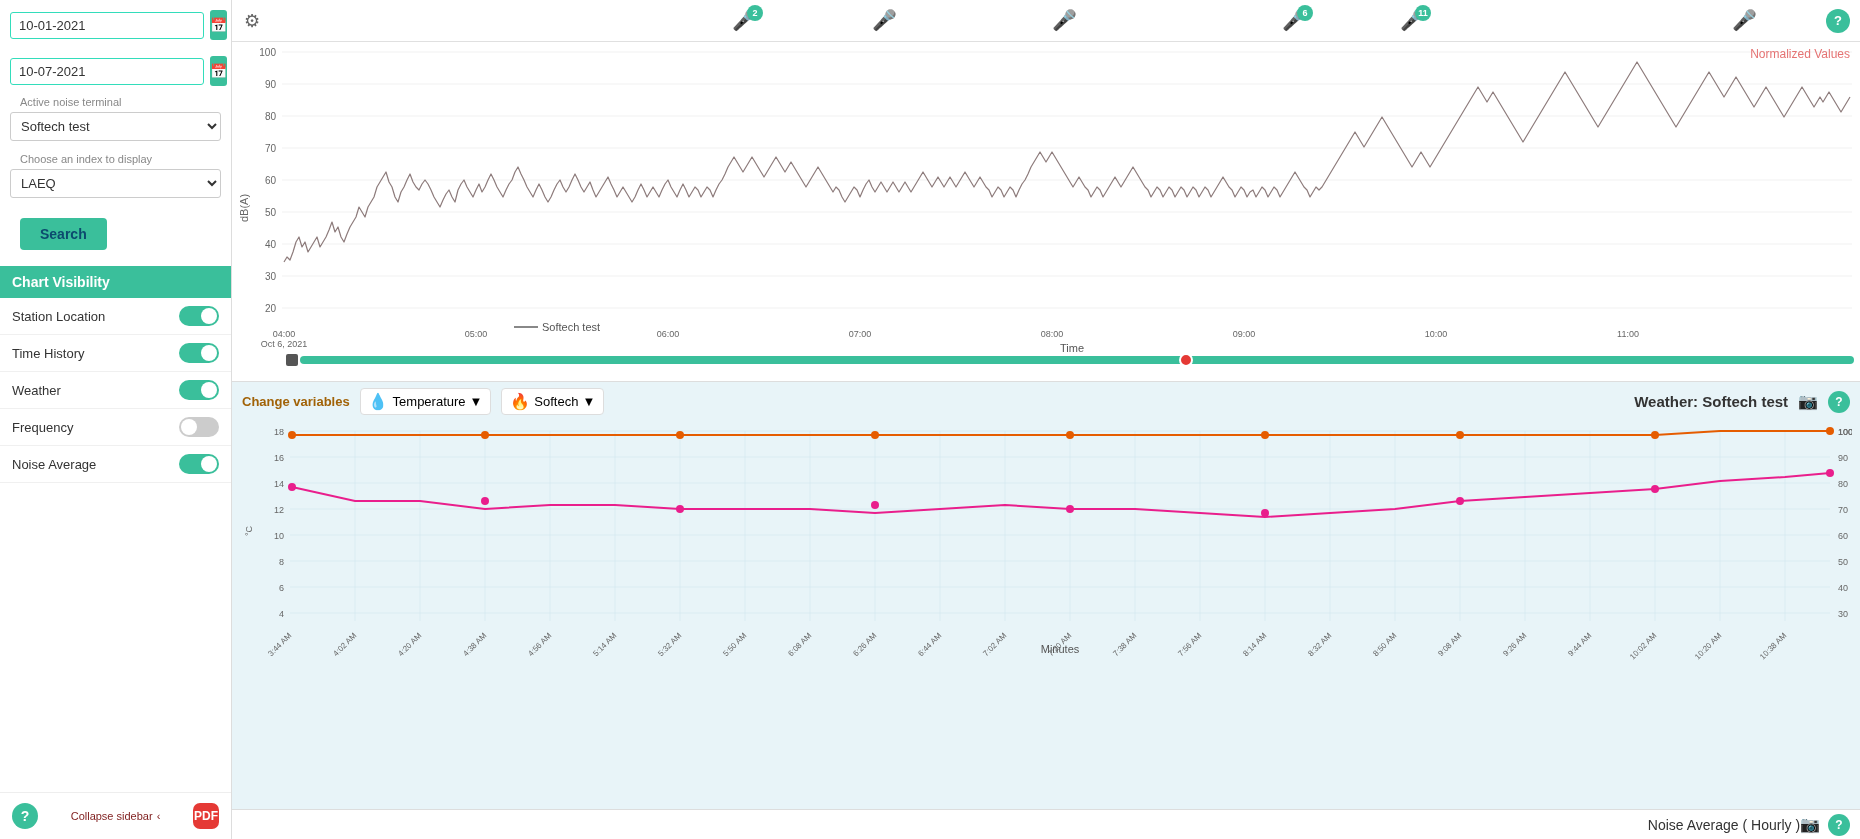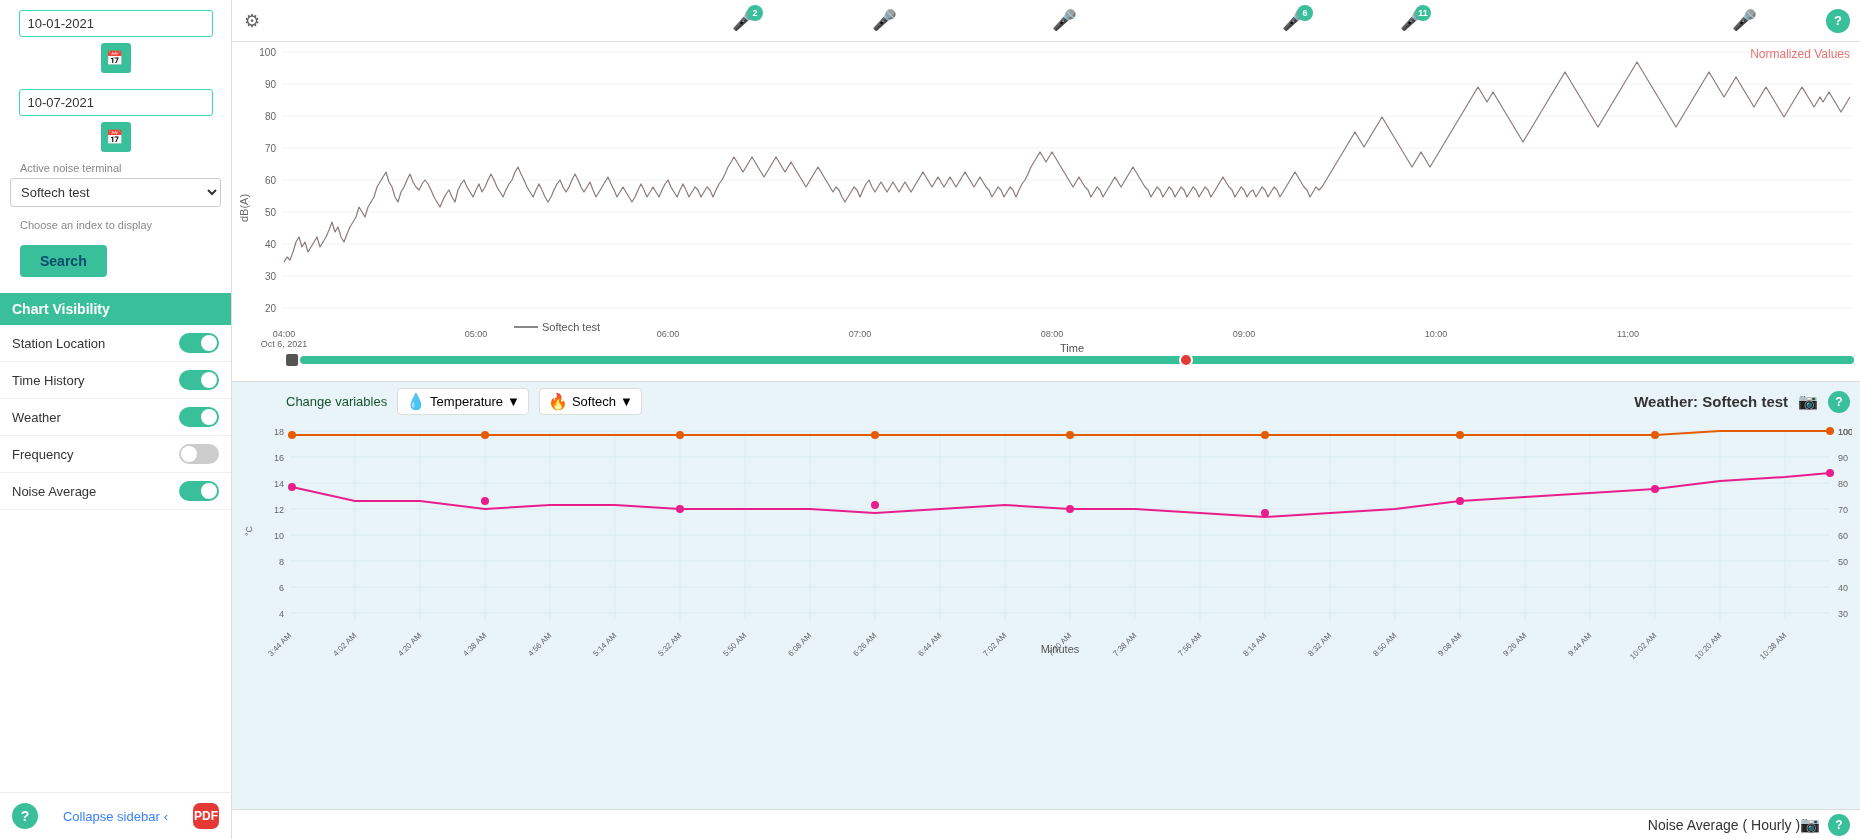--- a/index.html
+++ b/index.html
@@ -15,21 +15,20 @@
       border-right: 1px solid #ddd;
       height: 839px;
       position: relative;
     }
 
     .sidebar-date-row {
       padding: 10px 10px 6px 10px;
       display: flex;
       align-items: center;
       gap: 6px;
-      flex-direction: column;
     }
 
     .sidebar-date-input {
       flex: 1;
       border: 1px solid #3db;
       border-radius: 3px;
       padding: 5px 8px;
       font-size: 13px;
       color: #333;
       outline: none;
@@ -170,22 +169,22 @@
       font-size: 12px;
       font-weight: bold;
     }
 
     .collapse-sidebar-btn {
       display: flex;
       align-items: center;
       gap: 4px;
       background: none;
       border: none;
-      color: #3b82f6;
-      font-size: 13px;
+      color: #7f1d1d;
+      font-size: 11px;
       cursor: pointer;
       padding: 0;
     }
 
     
     #main {
       flex: 1;
       display: flex;
       flex-direction: column;
       background: #f8f8f8;
@@ -359,20 +358,25 @@
   </div>
 
   <div class="sidebar-label">Active noise terminal</div>
   <div class="sidebar-select-row">
     <select class="sidebar-select">
       <option>Softech test</option>
     </select>
   </div>
 
   <div class="sidebar-label">Choose an index to display</div>
+  <div class="sidebar-select-row">
+    <select class="sidebar-select">
+      <option>LAEQ</option>
+    </select>
+  </div>
 
   <div style="padding: 4px 10px;">
     <button class="search-btn">Search</button>
   </div>
 
   <div class="sidebar-section-header">Chart Visibility</div>
 
   <div class="toggle-row">
     <span class="toggle-label">Station Location</span>
     <span class="toggle on"></span>
@@ -549,21 +553,21 @@
       <div style="width:12px;height:12px;background:#555;border-radius:2px;cursor:pointer;flex-shrink:0;"></div>
       <div style="flex:1;height:8px;background:#3abf9b;border-radius:4px;position:relative;margin:0 2px;">
         <div style="width:14px;height:14px;border-radius:50%;background:#e53935;border:2px solid #fff;position:absolute;top:50%;left:57%;transform:translate(-50%,-50%);cursor:pointer;"></div>
       </div>
     </div>
   </div>
 
   <div class="weather-section" style="height:310px;">
     <div class="weather-header">
 
-      <span style="font-size:13px;color:#14532d;font-weight:normal;margin-left:44px;">Change variables</span>
+      <span style="font-size:13px;color:#a16207;font-weight:bold;">Change variables</span>
 
       <div class="variable-dropdown">
         <span class="temp-icon">💧</span>
         <span>Temperature</span>
         <span>▼</span>
       </div>
 
       <div class="variable-dropdown">
         <span class="humidity-icon">🔥</span>
         <span>Softech</span>

